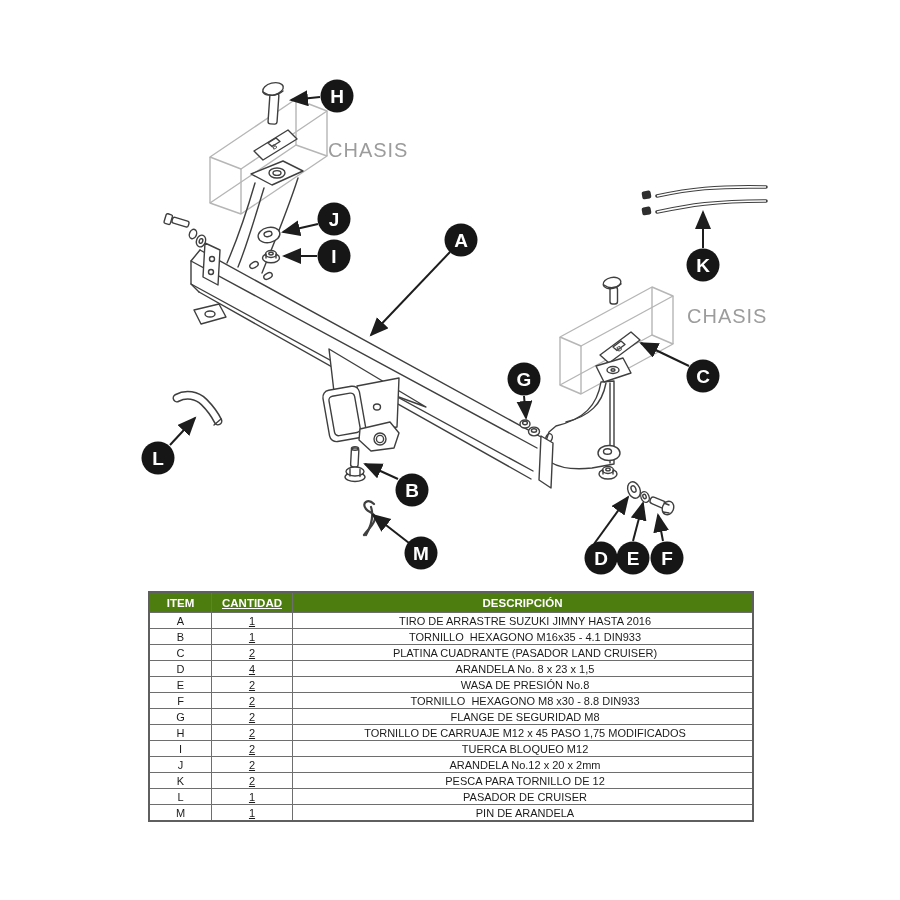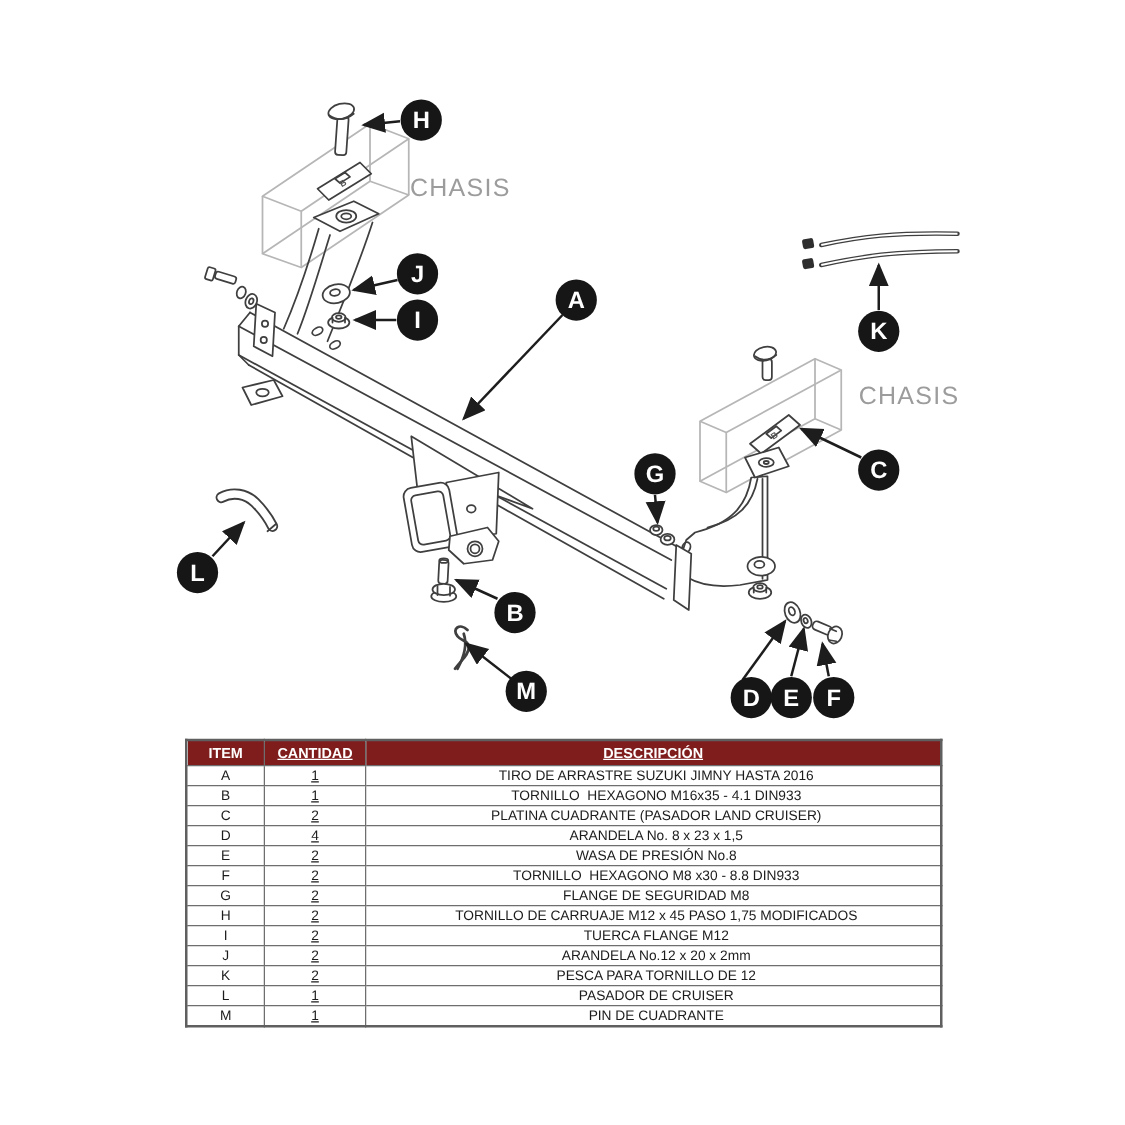--- a/index.html
+++ b/index.html
@@ -13,21 +13,21 @@
   .part{stroke:#3f3f3f;stroke-width:1.4;fill:#ffffff;stroke-linejoin:round;stroke-linecap:round;}
   .partline{stroke:#3f3f3f;stroke-width:1.4;fill:none;stroke-linejoin:round;stroke-linecap:round;}
   .ghost{stroke:#b6b6b6;stroke-width:1.4;fill:none;stroke-linejoin:round;}
   .arrow{stroke:#1d1d1d;stroke-width:2;fill:none;}
   .callout{fill:#161616;}
   
   #parts-table{position:absolute;left:148px;top:591px;width:606px;border-collapse:collapse;
                table-layout:fixed;font-size:11px;color:#1c1c1c;}
   #parts-table th,#parts-table td{border:1px solid #6e6e6e;overflow:hidden;}
   #parts-table{border:2px solid #5f5f5f;}
-  #parts-table th{background:#7f1d1d;color:#ffffff;font-size:11.5px;height:19px;
+  #parts-table th{background:#4d7c0f;color:#ffffff;font-size:11.5px;height:19px;
                   font-weight:bold;text-align:center;padding:0;}
   #parts-table td{height:15px;padding:0;}
   .col-item{width:61px;text-align:center;}
   .col-qty{width:80px;text-align:center;text-decoration:underline;}
   .col-desc{text-align:center;padding-left:5px !important;white-space:pre-wrap;}
 </style>
 </head>
 <body>
 
 <div id="page">
@@ -279,21 +279,21 @@
     <circle class="callout" cx="421" cy="553" r="16.5"></circle>
     <text class="callout-letter" x="421" y="559.5">M</text>
   </g>
 </svg>
 
 <table id="parts-table">
   <thead>
     <tr>
       <th class="col-item">ITEM</th>
       <th class="col-qty">CANTIDAD</th>
-      <th class="col-desc" style="text-align:center;padding-left:0 !important;text-decoration:underline;">DESCRIPCIÓN</th>
+      <th class="col-desc" style="text-align:center;padding-left:0 !important;">DESCRIPCIÓN</th>
     </tr>
   </thead>
   <tbody>
     <tr>
       <td class="col-item">A</td>
       <td class="col-qty">1</td>
       <td class="col-desc">TIRO DE ARRASTRE SUZUKI JIMNY HASTA 2016</td>
     </tr>
     <tr>
       <td class="col-item">B</td>
@@ -326,38 +326,38 @@
       <td class="col-desc">FLANGE DE SEGURIDAD M8</td>
     </tr>
     <tr>
       <td class="col-item">H</td>
       <td class="col-qty">2</td>
       <td class="col-desc">TORNILLO DE CARRUAJE M12 x 45 PASO 1,75 MODIFICADOS</td>
     </tr>
     <tr>
       <td class="col-item">I</td>
       <td class="col-qty">2</td>
-      <td class="col-desc">TUERCA FLANGE M12</td>
+      <td class="col-desc">TUERCA BLOQUEO M12</td>
     </tr>
     <tr>
       <td class="col-item">J</td>
       <td class="col-qty">2</td>
       <td class="col-desc">ARANDELA No.12 x 20 x 2mm</td>
     </tr>
     <tr>
       <td class="col-item">K</td>
       <td class="col-qty">2</td>
       <td class="col-desc">PESCA PARA TORNILLO DE 12</td>
     </tr>
     <tr>
       <td class="col-item">L</td>
       <td class="col-qty">1</td>
       <td class="col-desc">PASADOR DE CRUISER</td>
     </tr>
     <tr>
       <td class="col-item">M</td>
       <td class="col-qty">1</td>
-      <td class="col-desc">PIN DE CUADRANTE</td>
+      <td class="col-desc">PIN DE ARANDELA</td>
     </tr>
   </tbody>
 </table>
 
 </div>
 
 </body></html>

